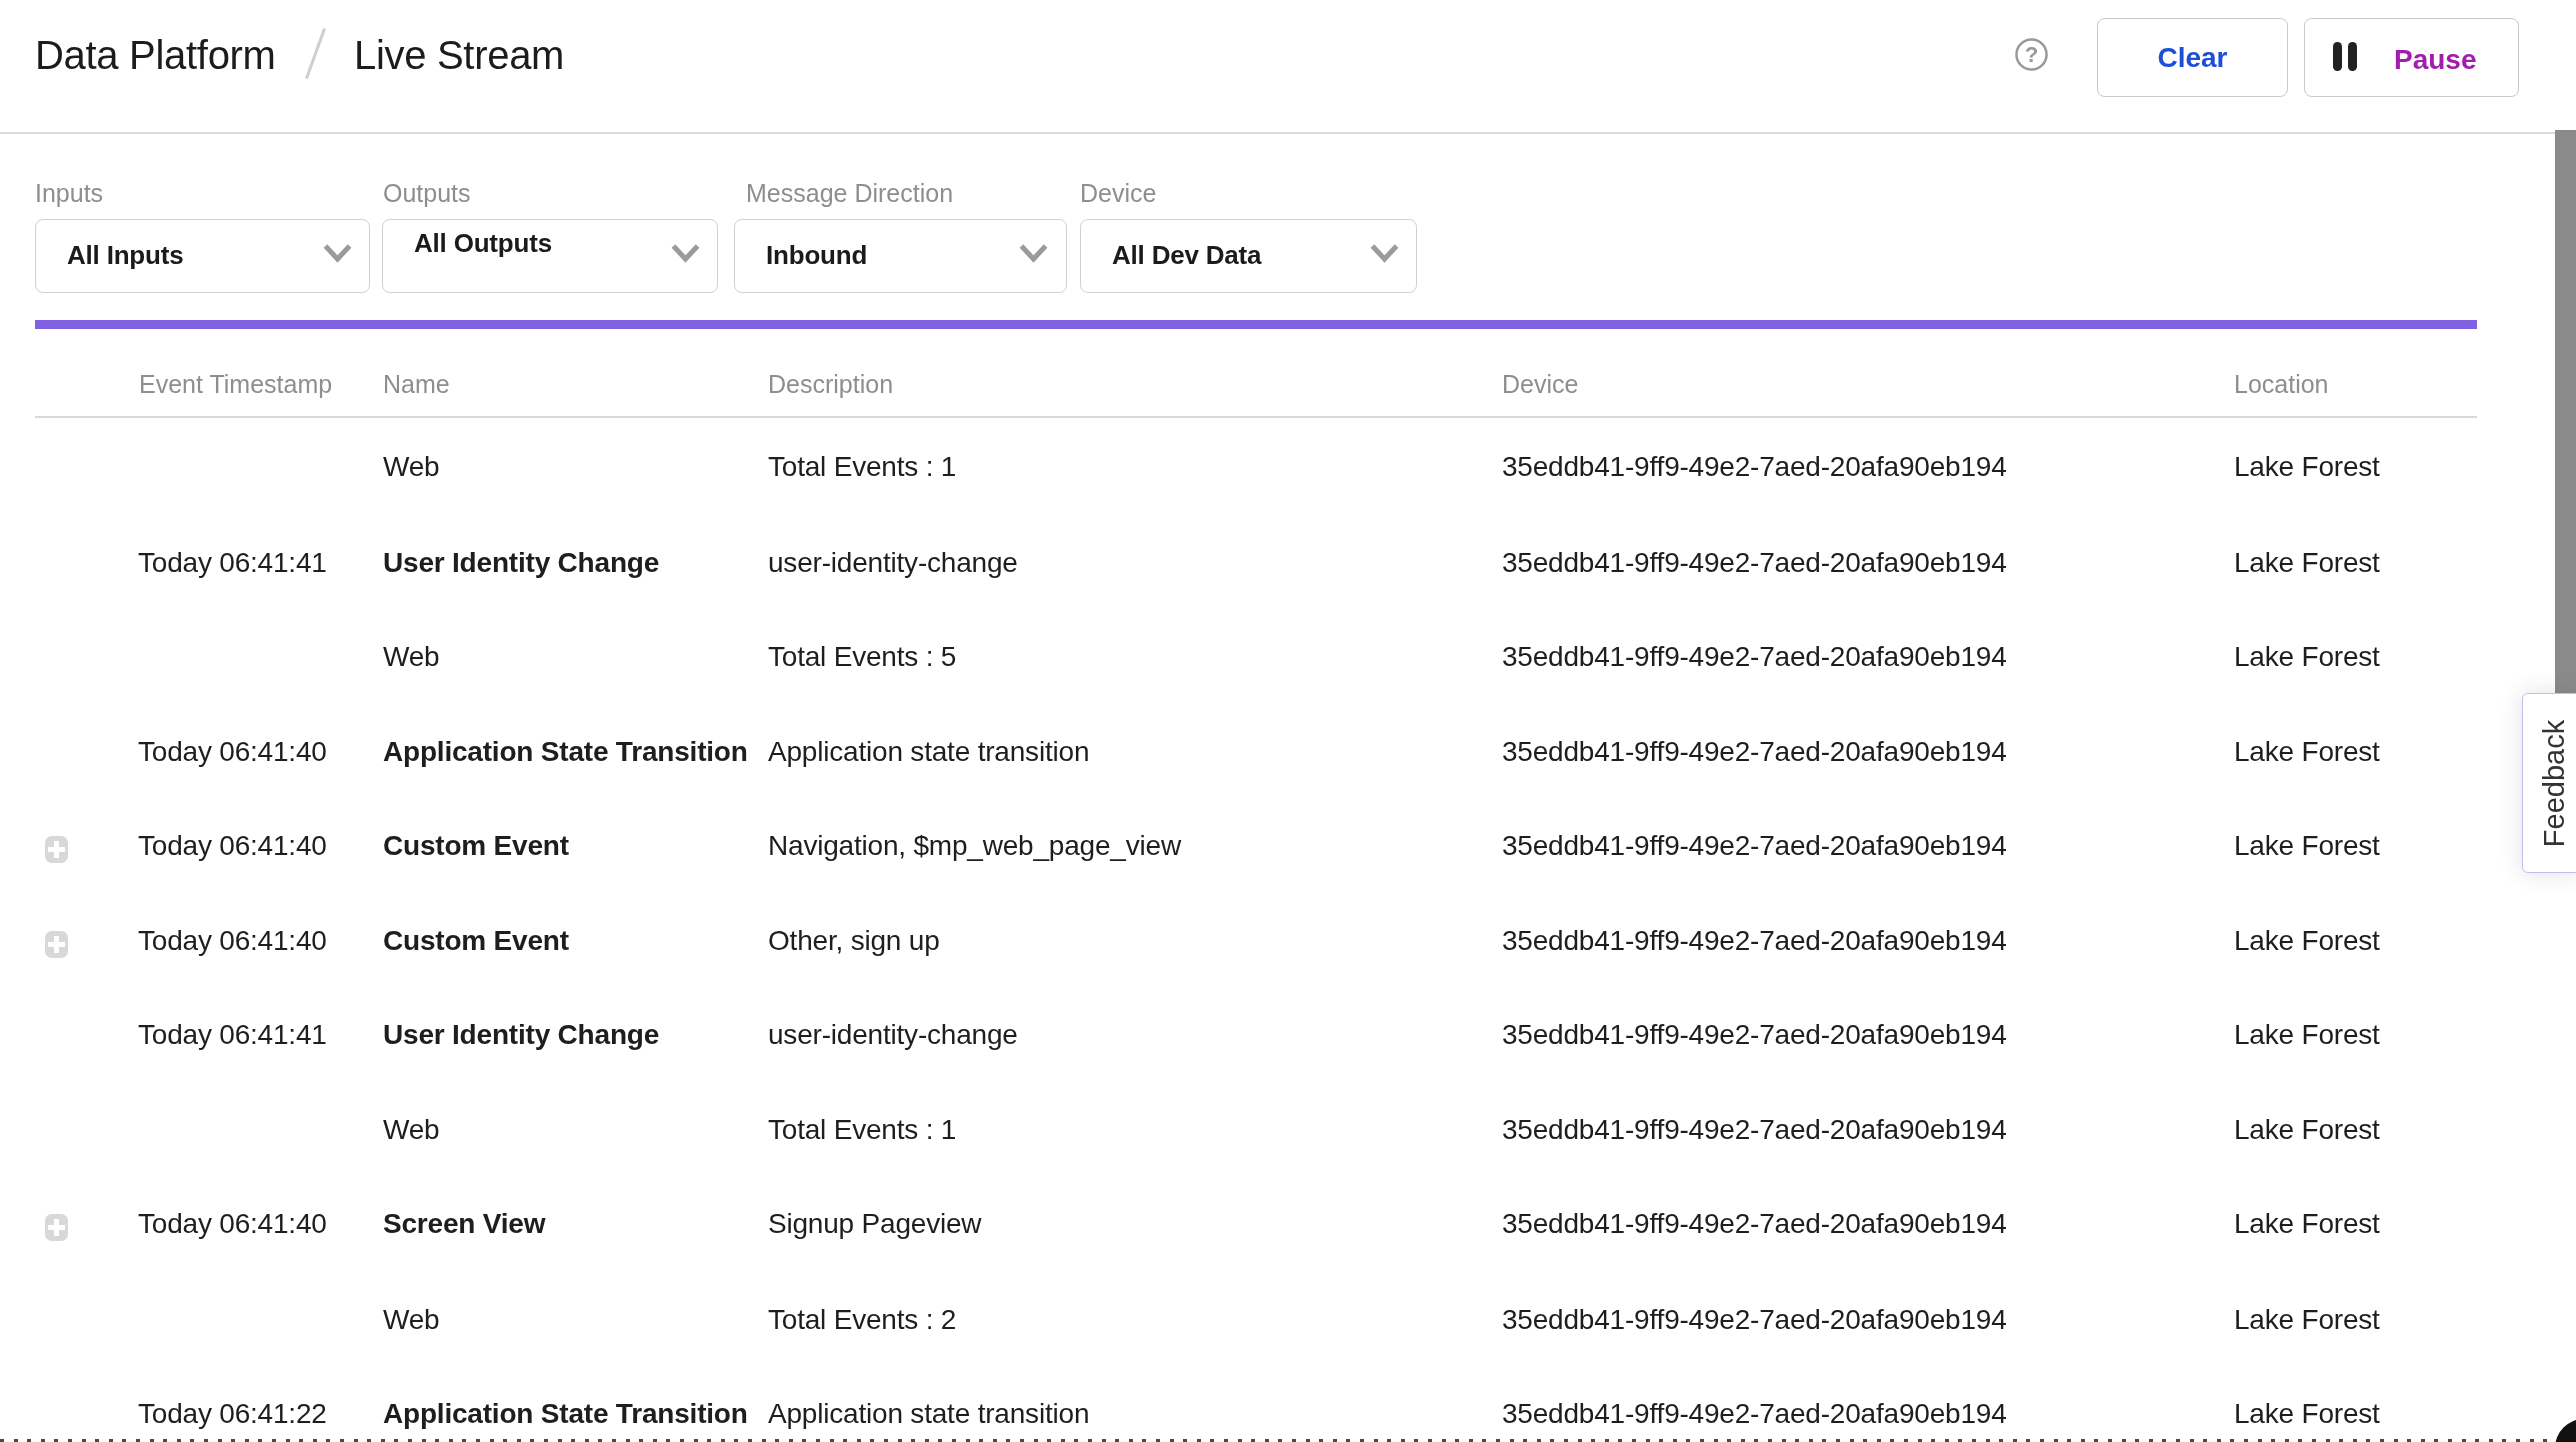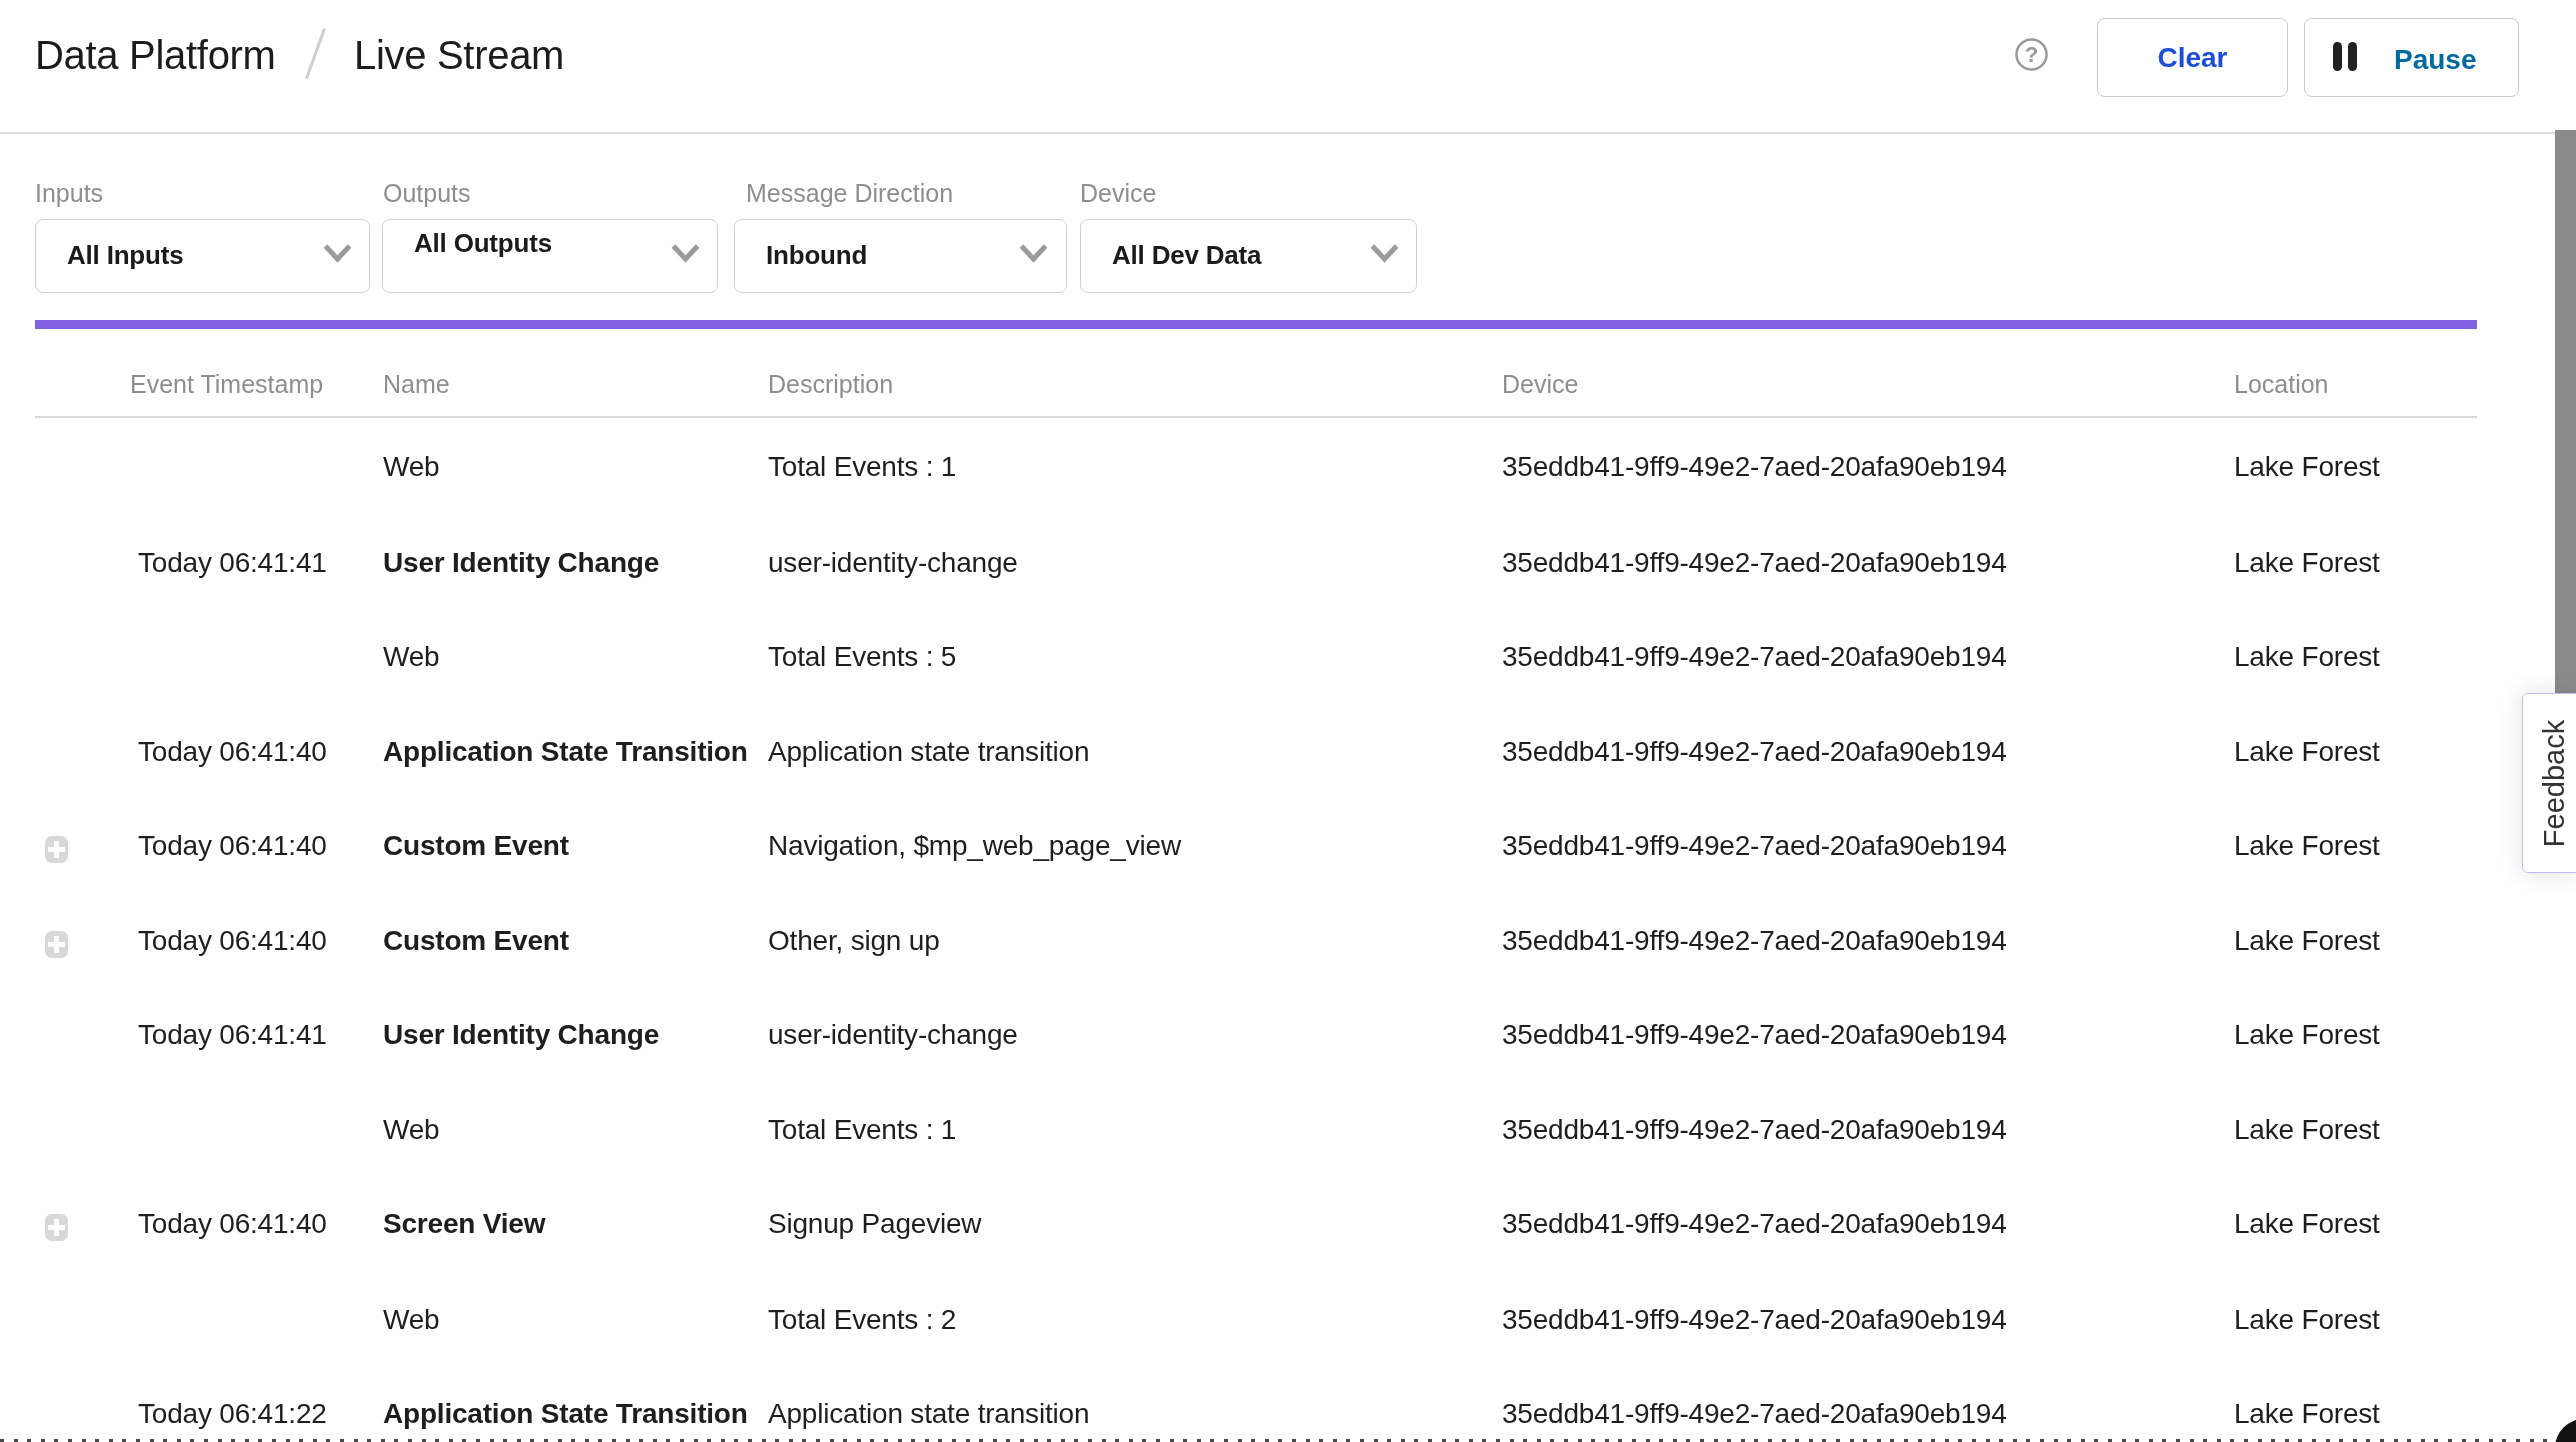--- a/index.html
+++ b/index.html
@@ -22,21 +22,21 @@
     <text x="17" y="24.5" font-size="23" font-weight="bold" fill="#9a9a9a" text-anchor="middle" font-family="Liberation Sans">?</text>
   </svg>
 
   <div class="abs" style="left:2097px; top:18.4px; width:191px; height:79px; border:1.9px solid #c9c9c9; border-radius:7.8px; display:flex; align-items:center; justify-content:center;">
     <span style="font-size:28px; font-weight:bold; color:#1d4ed8;">Clear</span>
   </div>
 
   <div class="abs" style="left:2304px; top:18.4px; width:215px; height:79px; border:1.9px solid #c9c9c9; border-radius:7.8px;">
     <div class="abs" style="left:28px; top:23px; width:8.7px; height:29px; background:#222; border-radius:4.4px;"></div>
     <div class="abs" style="left:43px; top:23px; width:8.7px; height:29px; background:#222; border-radius:4.4px;"></div>
-    <span class="abs" style="left:89px; top:25px; font-size:28px; font-weight:bold; color:#0369a1;">Pause</span>
+    <span class="abs" style="left:89px; top:25px; font-size:28px; font-weight:bold; color:#a21caf;">Pause</span>
   </div>
 
   <div class="abs" style="left:0; top:132px; width:2576px; height:1.9px; background:#dcdcdc;"></div>
 
   <div class="abs gray" style="left:35px;  top:179px; font-size:25px;">Inputs</div>
   <div class="abs gray" style="left:383px; top:179px; font-size:25px;">Outputs</div>
   <div class="abs gray" style="left:735px; top:179px; font-size:25px;margin-left:11px;">Message Direction</div>
   <div class="abs gray" style="left:1080px; top:179px; font-size:25px;">Device</div>
 
   <div class="abs sel" style="left:35px;   top:219px; width:335px;"></div>
@@ -57,21 +57,21 @@
     </svg>
   <svg class="abs chev" style="left:1019px;" width="29" height="19.4" viewBox="0 0 30 20">
       <path d="M2.5 2 L15 15.5 L27.5 2" fill="none" stroke="#9b9b9b" stroke-width="5.2"></path>
     </svg>
   <svg class="abs chev" style="left:1370px;" width="29" height="19.4" viewBox="0 0 30 20">
       <path d="M2.5 2 L15 15.5 L27.5 2" fill="none" stroke="#9b9b9b" stroke-width="5.2"></path>
     </svg>
 
   <div class="abs" style="left:35px; top:320px; width:2442px; height:8.7px; background:#8161e2;"></div>
 
-  <div class="abs gray th" style="left:130px;">Event Timestamp</div>
+  <div class="abs gray th" style="left:139px;">Event Timestamp</div>
   <div class="abs gray th" style="left:383px;">Name</div>
   <div class="abs gray th" style="left:768px;">Description</div>
   <div class="abs gray th" style="left:1502px;">Device</div>
   <div class="abs gray th" style="left:2234px;">Location</div>
   <div class="abs" style="left:35px; top:416px; width:2442px; height:1.9px; background:#d9d9d9;"></div>
 
   <div class="rowline" style="left:383px; top:449px;">Web</div>
   <div class="rowline" style="left:768px; top:449px;">Total Events : 1</div>
   <div class="rowline" style="left:1502px; top:449px;">35eddb41-9ff9-49e2-7aed-20afa90eb194</div>
   <div class="rowline" style="left:2234px; top:449px;">Lake Forest</div>

